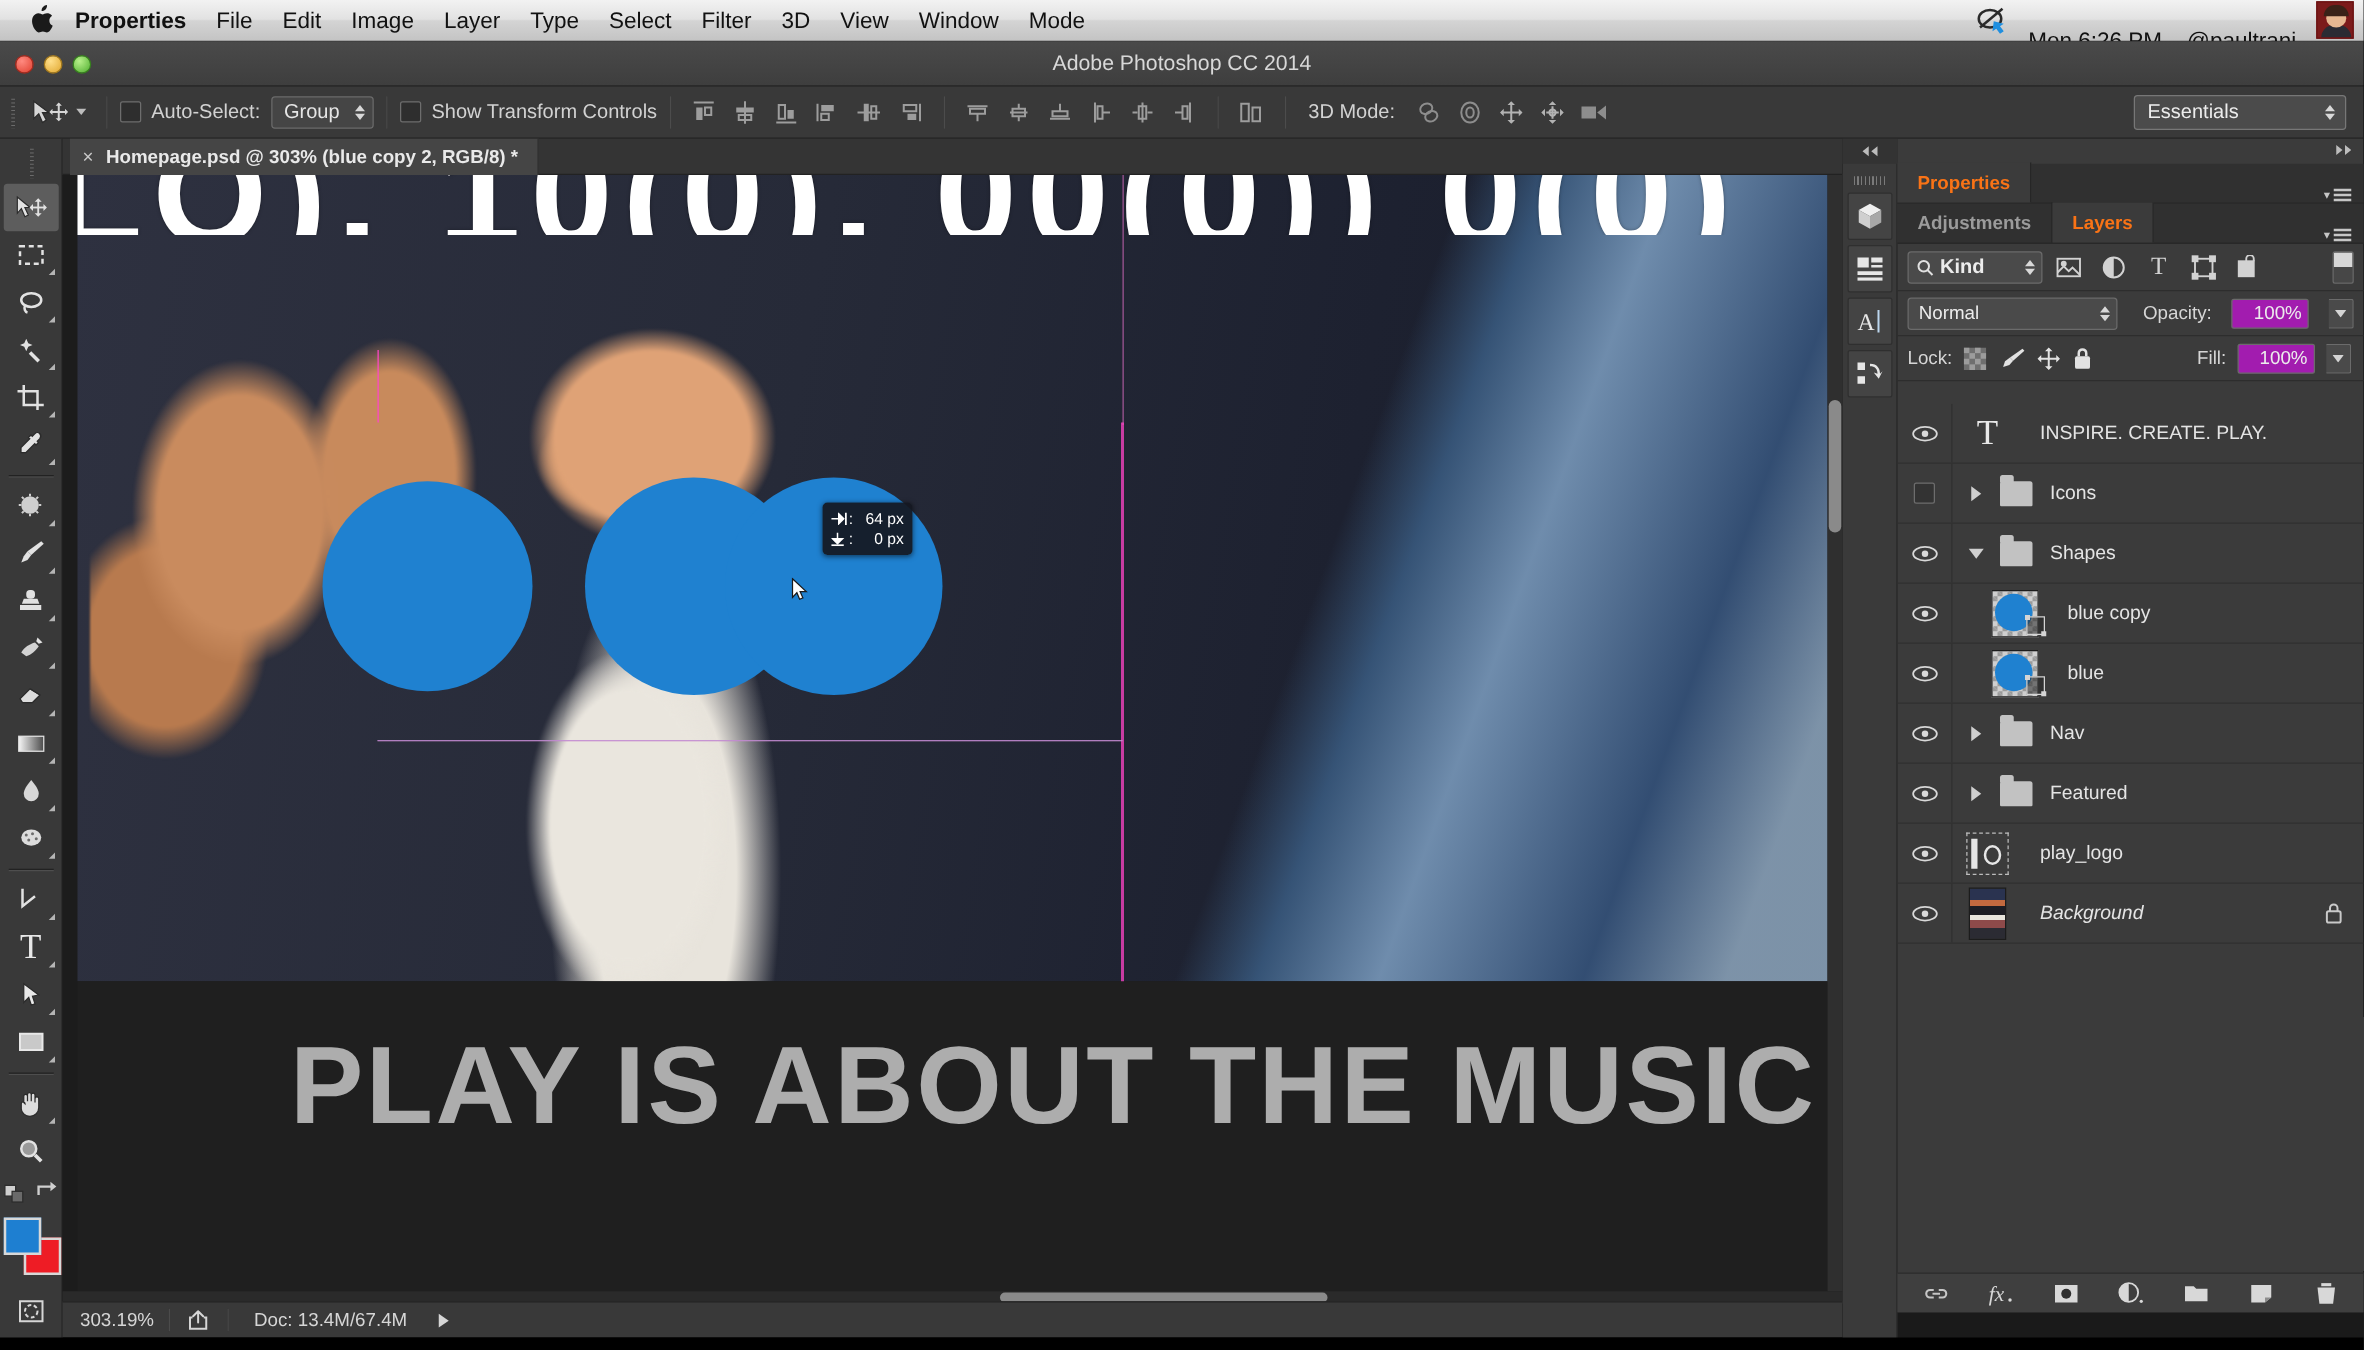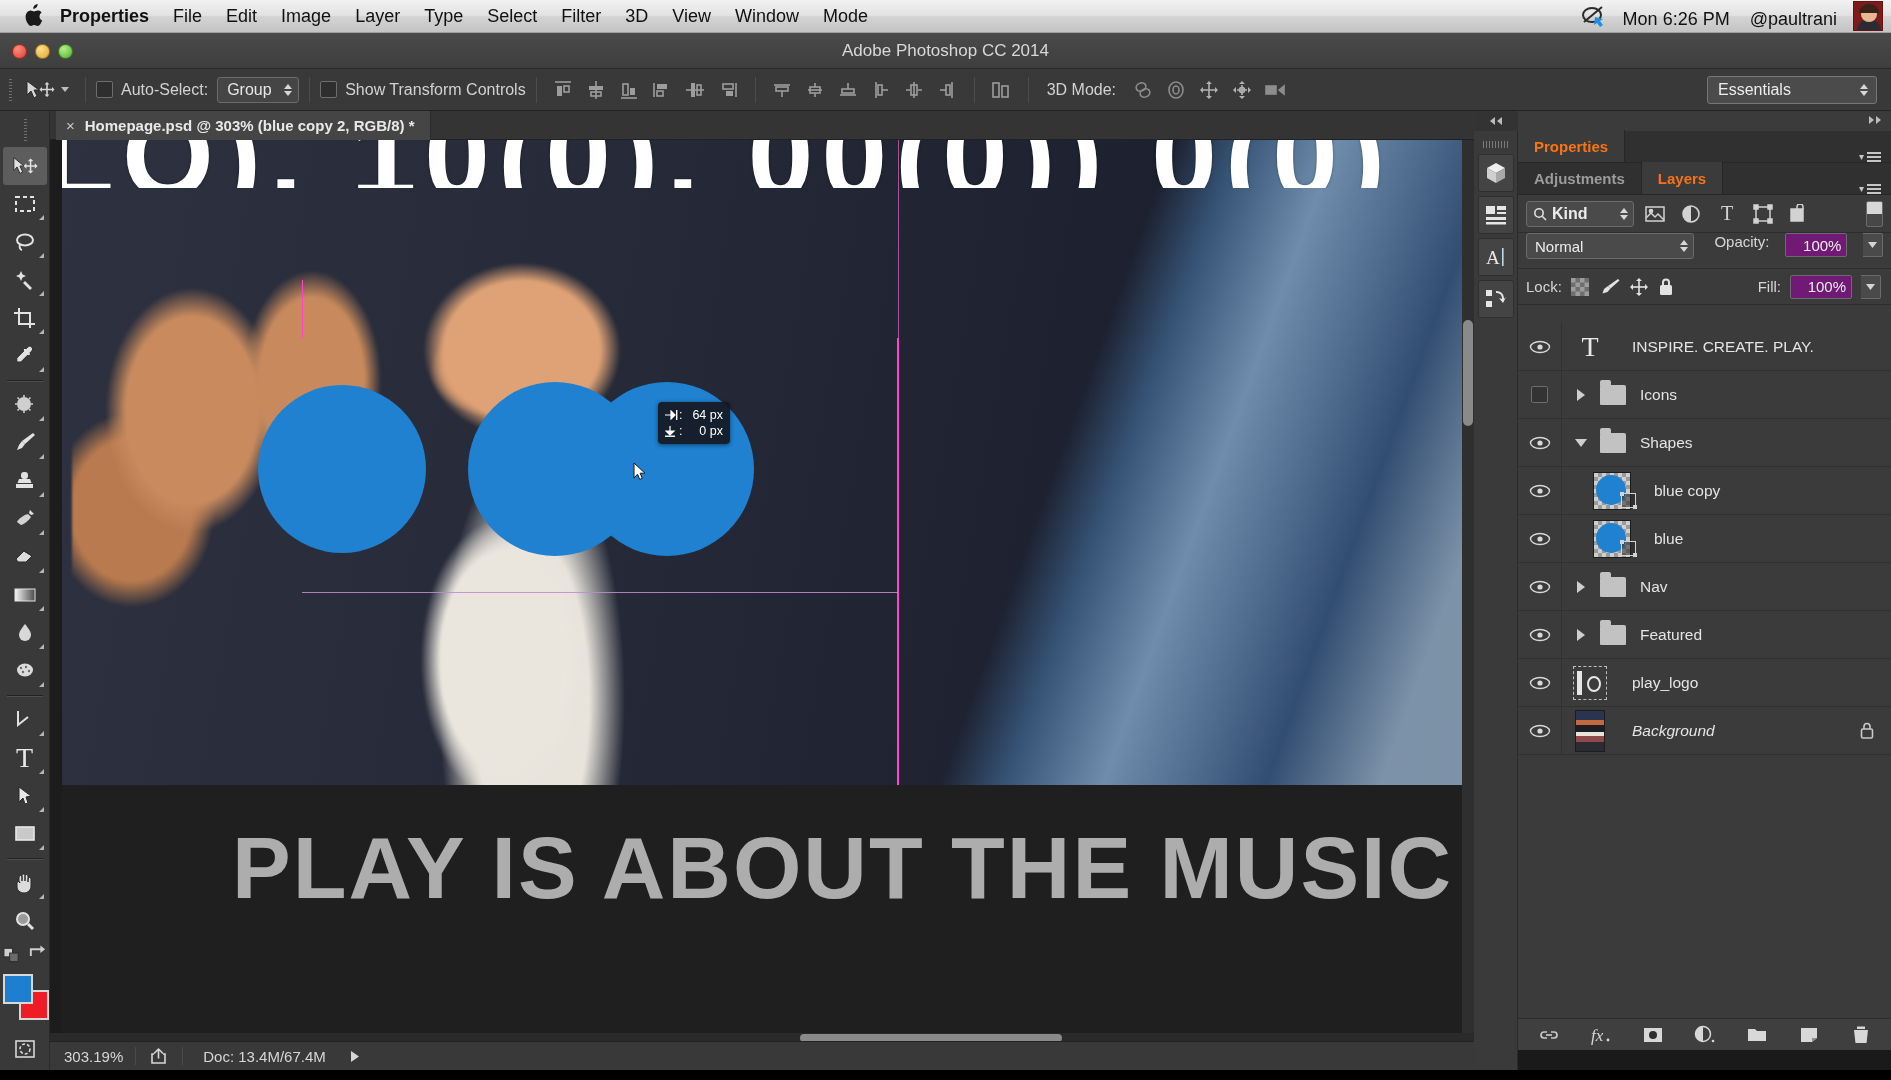--- a/index.html
+++ b/index.html
@@ -20,21 +20,21 @@
     display: flex; align-items: center;
     font-size: 18px; color: #111;
   }
   .menubar .apple-logo {
     width: 38px; display: flex; align-items: center; justify-content: center;
     margin-left: 14px; margin-right: 2px;
   }
   .menubar .mi { padding: 0 12px; height: 33px; line-height: 33px; white-space: nowrap; }
   .menubar .mi.bold { font-weight: bold; padding-left: 6px; }
   .menubar .right { margin-left: auto; display: flex; align-items: center; padding-right: 4px; }
-  .menubar .right .mi { padding: 3px 10px; }
+  .menubar .right .mi { padding: 16px 10px; }
   .tray-icon { width: 30px; height: 26px; position: relative; margin-right: 4px; }
   .avatar-chip {
     width: 30px; height: 30px; margin-left: 6px; margin-right: 4px;
     border: 1px solid #6a1010; background: #7c1b1b; position: relative; overflow: hidden;
   }
   .avatar-chip .face { position: absolute; left: 7px; top: 5px; width: 16px; height: 15px; border-radius: 50%; background: #e7b892; }
   .avatar-chip .hair { position: absolute; left: 5px; top: 2px; width: 20px; height: 9px; border-radius: 10px 10px 0 0; background: #3a2218; }
   .avatar-chip .body { position: absolute; left: 3px; bottom: 0; width: 24px; height: 10px; border-radius: 10px 10px 0 0; background: #2b2b33; }
 
   
@@ -270,30 +270,30 @@
     width: 108px; height: 26px; background: #4a4a4a; border: 1px solid #6b6b6b; border-radius: 3px;
     display: flex; align-items: center; padding: 0 5px 0 6px; color: #ececec; font-size: 16px; gap: 5px;
   }
   .fbtn { width: 30px; height: 26px; display: flex; align-items: center; justify-content: center; }
   .fswitch {
     margin-left: auto; width: 17px; height: 26px; border: 1px solid #6b6b6b; border-radius: 2px;
     background: linear-gradient(to bottom, #d7d7d7 0 50%, #474747 50% 100%);
   }
 
   .blendrow {
-    height: 36px; display: flex; padding: 0 8px; gap: 16px;
+    height: 36px; display: flex; align-items: center; padding: 0 8px; gap: 16px;
     border-bottom: 1px solid #2d2d2d;
   }
   .blend-select {
     width: 172px; height: 26px; background: #4a4a4a; border: 1px solid #6b6b6b; border-radius: 3px;
     display: flex; align-items: center; padding: 0 5px 0 8px; color: #ececec; font-size: 15px;
   }
   .fieldlabel { color: #d6d6d6; font-size: 15px; margin-left: 4px; }
   .numfield {
-    height: 24px; min-width: 62px; background: #701a75; border: 1px solid #6b6b6b;
+    height: 24px; min-width: 62px; background: #a21caf; border: 1px solid #6b6b6b;
     color: #ececec; font-size: 15px; display: flex; align-items: center;
     justify-content: flex-end; padding: 0 5px; border-radius: 2px;
   }
   .numcaret {
     width: 20px; height: 24px; background: #4a4a4a; border: 1px solid #6b6b6b; border-left: none;
     display: flex; align-items: center; justify-content: center; border-radius: 0 2px 2px 0;
   }
   .lockrow {
     height: 36px; display: flex; align-items: center; padding: 0 8px; gap: 9px;
     border-bottom: 1px solid #2d2d2d;

